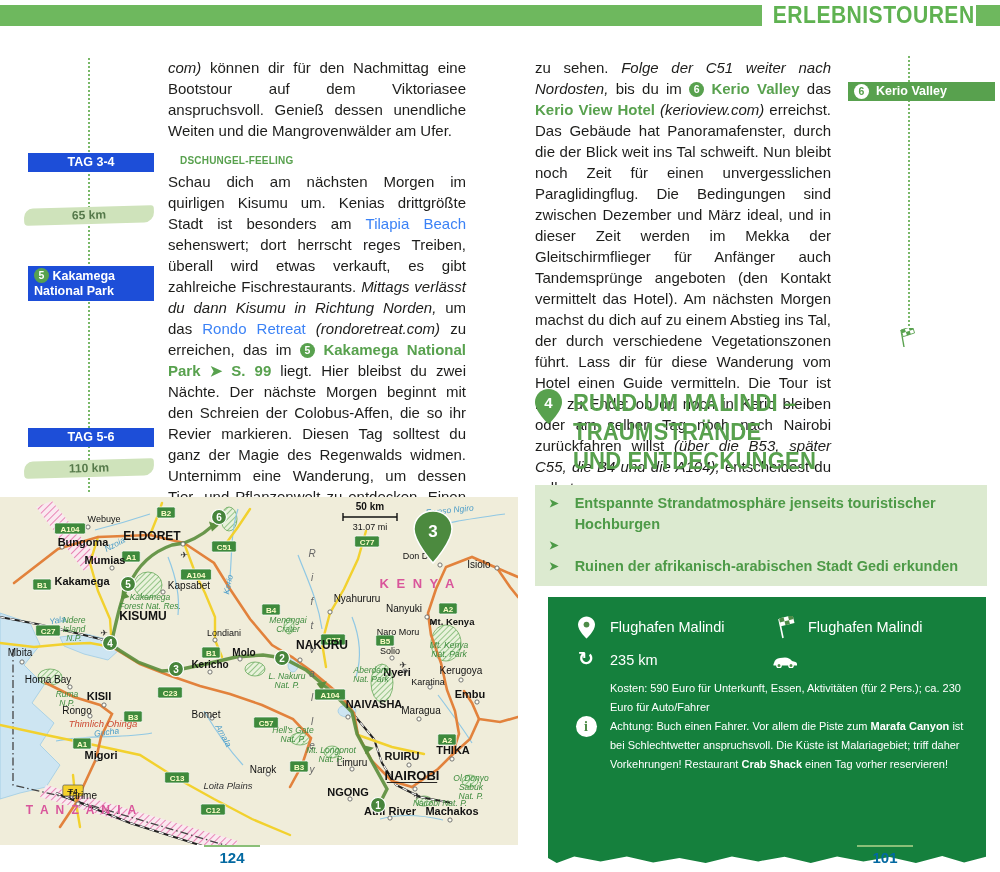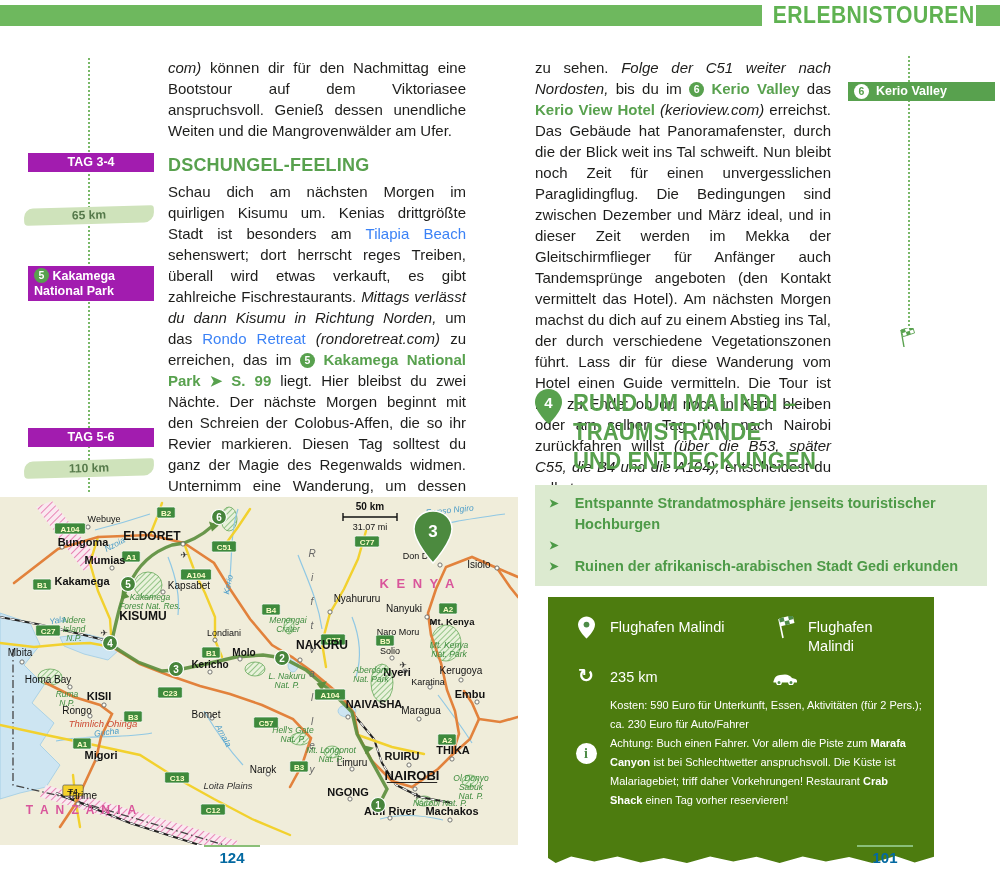--- a/index.html
+++ b/index.html
@@ -8,46 +8,46 @@
 
 
 .topbar{position:absolute;top:5px;left:0;width:762px;height:21px;background:#6eb85e}
 .toptitle{position:absolute;top:1px;left:760px;width:214px;text-align:center;font-size:24px;font-weight:bold;color:#5fb251;transform:scaleX(.88);transform-origin:center;white-space:nowrap;letter-spacing:.5px}
 .topsquare{position:absolute;top:5px;right:0;width:24px;height:21px;background:#6eb85e}
 
 
 .dotline{position:absolute;width:0;border-left:2px dotted #79b868}
 .dl-left{left:88px;top:58px;height:434px}
 .dl-right{left:908px;top:56px;height:270px}
-.mlabel{position:absolute;left:28px;width:126px;background:#a21caf;color:#fff;font-weight:bold;font-size:12.5px;line-height:15px;padding:2px 6px;z-index:2}
+.mlabel{position:absolute;left:28px;width:126px;background:#1d4ed8;color:#fff;font-weight:bold;font-size:12.5px;line-height:15px;padding:2px 6px;z-index:2}
 .mlabel.center{text-align:center}
 .brush{position:absolute;left:24px;width:130px;height:17px;background:#cfe3bb;border-radius:9px 3px 10px 4px;transform:rotate(-1.6deg);color:#55794a;font-weight:bold;font-size:12px;text-align:center;line-height:17px;z-index:2}
 .klabel{position:absolute;left:848px;top:82px;width:147px;background:#58a14e;color:#fff;font-weight:bold;font-size:12.5px;line-height:19px;padding:0 6px;z-index:2;display:flex;align-items:center;gap:7px}
 .endflag{position:absolute;left:898px;top:328px;z-index:2}
 
 
 .col{position:absolute;top:57px}
 .leftcol{left:168px;width:298px}
 .rightcol{left:535px;width:296px}
 p.body{font-size:15px;line-height:21px;text-align:justify;margin-bottom:8px;hyphens:auto}
-h3.gh{color:#58a14e;font-size:18px;margin:14px 0 5px;letter-spacing:.2px}
+h3.gh{color:#58a14e;font-size:10px;margin:14px 12px 5px;letter-spacing:.2px}
 .i{font-style:italic}
 .g{color:#3b82f6}
 .gb{color:#58a14e;font-weight:bold}
 .b{font-weight:bold}
 .cnum{display:inline-block;width:15px;height:15px;border-radius:50%;background:#58a14e;color:#fff;font-size:10.5px;font-weight:bold;text-align:center;line-height:15px;font-style:normal;vertical-align:1px}
 
 
 .sec4{position:absolute;left:535px;top:388px;width:452px}
 .shead{display:flex;gap:11px;align-items:flex-start}
 .shead .t{color:#58a14e;font-weight:bold;font-size:24.5px;line-height:29px;white-space:pre-line;transform:scaleX(.9);transform-origin:left top;width:111%;letter-spacing:.2px}
 .bullets{margin-top:10px;background:#dcead0;padding:8px 12px 9px 14px}
 .bullet{display:flex;gap:16px;color:#4d9a47;font-weight:bold;font-size:14.5px;line-height:21px}
 .bullet .arr{font-size:11.5px}
-.infobox{position:relative;margin:11px 0 0 13px;width:386px;height:272px;background:#4d7c0f;color:#fff;padding:18px 12px 10px 14px;overflow:hidden;
+.infobox{position:relative;margin:11px 0 0 13px;width:438px;height:272px;background:#15803d;color:#fff;padding:18px 12px 10px 14px;overflow:hidden;
  clip-path:polygon(0 0,100% 0,100% 95.5%,95% 97.6%,90% 95.2%,84% 97.8%,78% 95.6%,72% 97.2%,66% 95.4%,60% 97.8%,54% 95.5%,48% 97.2%,42% 95.4%,36% 97.8%,30% 96%,24% 97.6%,18% 95.4%,12% 97.2%,6% 95.4%,2% 97.8%,0 96%)}
 .iconrow{display:grid;grid-template-columns:48px 152px 46px 1fr;margin-bottom:9px;align-items:start}
 .iconrow .ic{display:flex;justify-content:center;padding-top:1px}
 .iconrow .lab{font-size:14.5px;line-height:19px;padding-top:3px;white-space:pre-line}
 .rot-arrow{font-family:"DejaVu Sans",sans-serif;font-size:19px;font-weight:bold;line-height:19px}
 .notes{display:flex;margin-top:0}
 .notes .icw{width:48px;display:flex;justify-content:center;align-items:center}
 .infoicon{width:21px;height:21px;border-radius:50%;background:#fff;color:#4e8c48;font-weight:bold;font-size:14px;font-family:"Liberation Serif",serif;text-align:center;line-height:21px}
 .ntext{flex:1;font-size:11px;line-height:19px}
 .ntext div{text-align:left}

